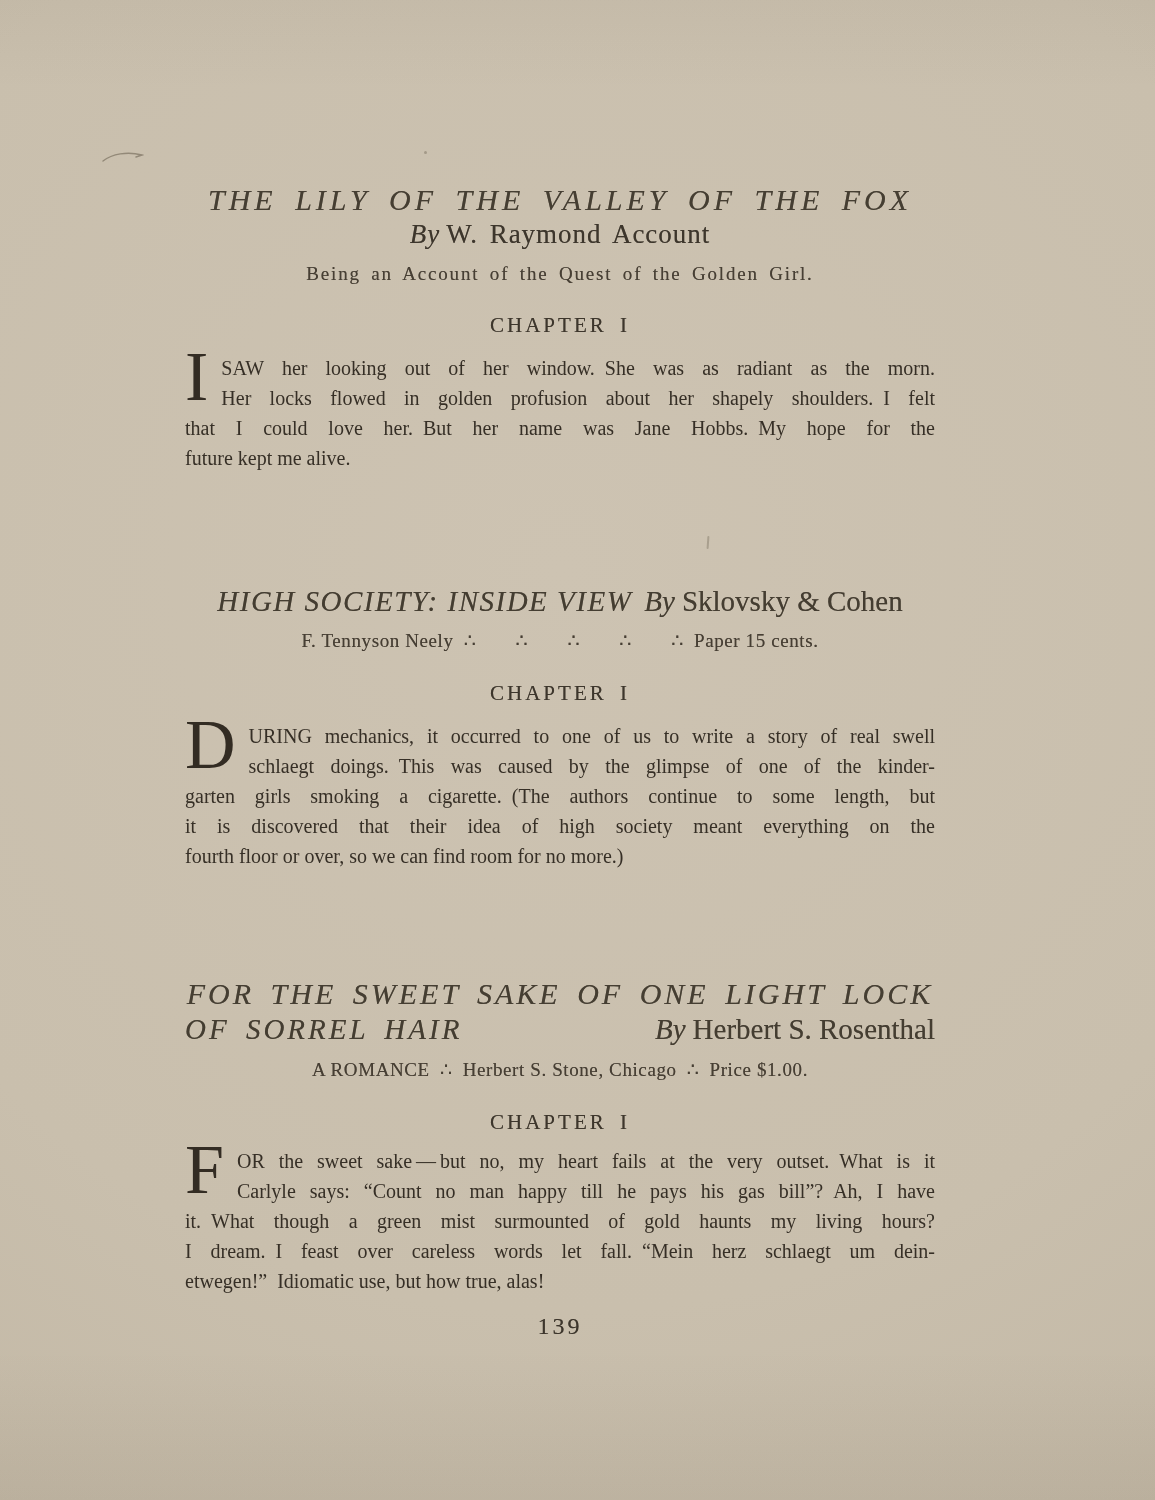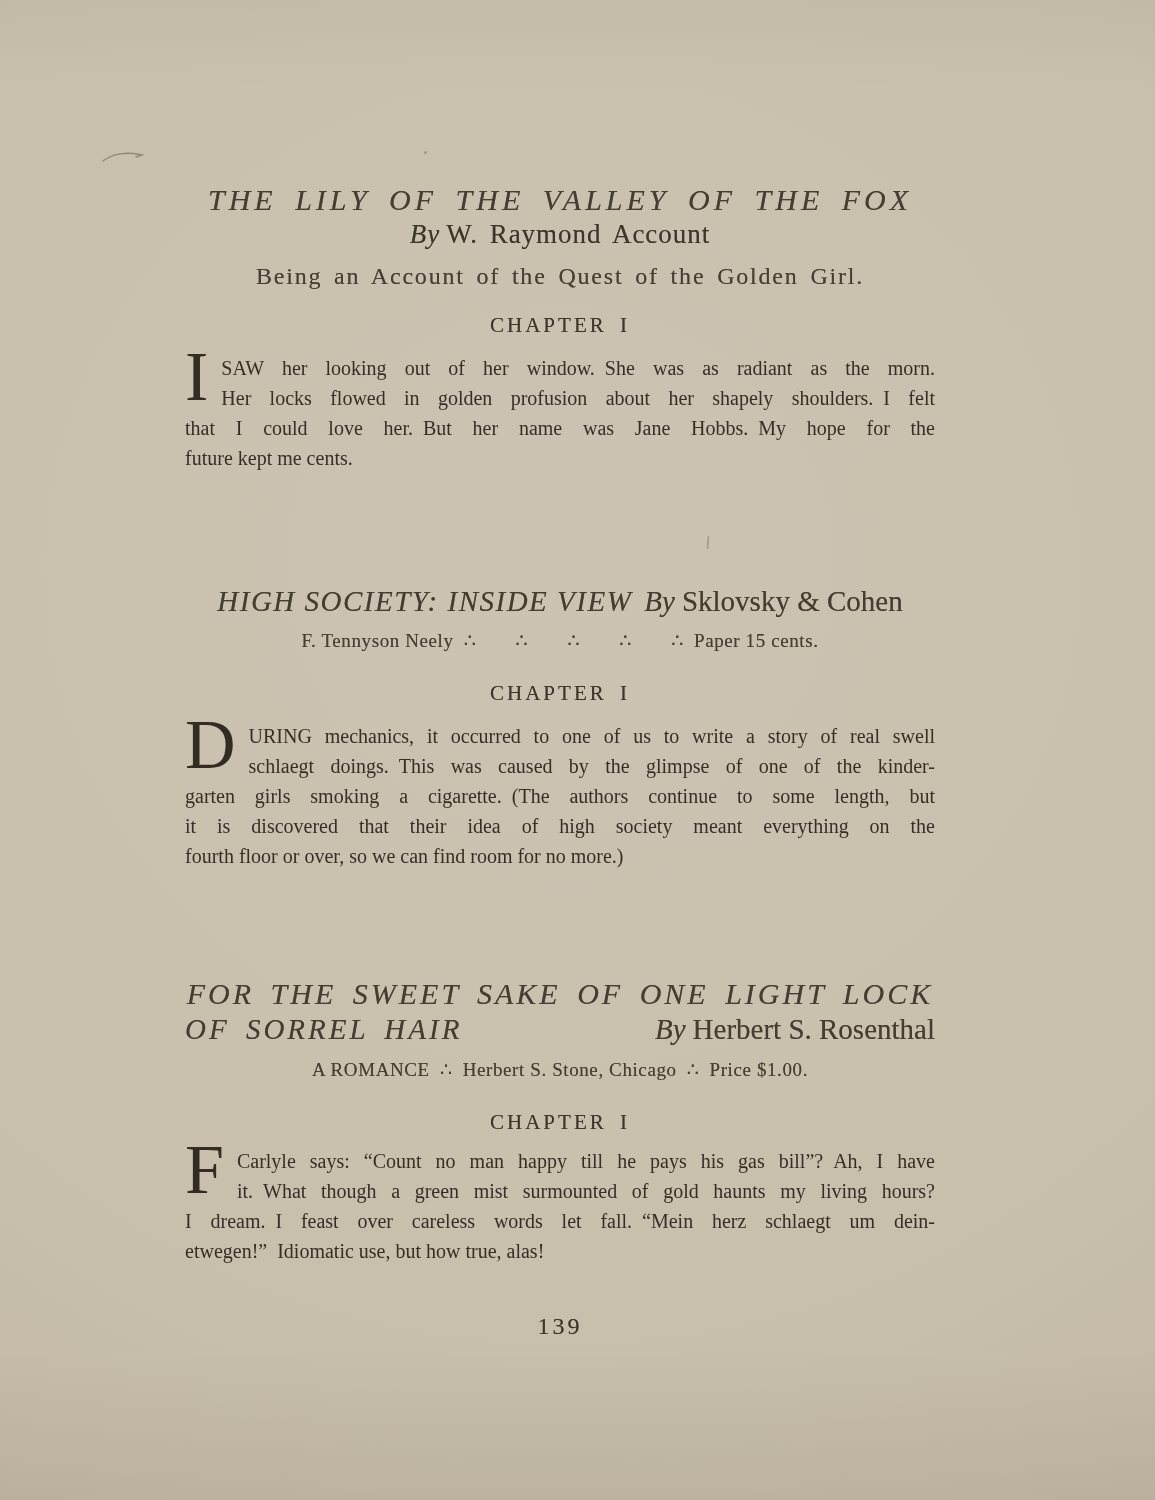--- a/index.html
+++ b/index.html
@@ -18,21 +18,21 @@
   .abs{position:absolute;left:0;width:750px;}
   .ctr{text-align:center;}
   .soft{text-shadow:0 0 0.5px rgba(58,51,42,0.55);}
 
   .title-main{
     font-style:italic;font-size:30px;letter-spacing:4px;word-spacing:7px;
     color:#453e32;white-space:nowrap;
   }
   .byline-lg{font-size:27px;letter-spacing:1px;word-spacing:4px;color:#3d362c;}
   .byline-lg .by{font-style:italic;margin-right:6px;}
-  .dedication{font-size:24px;letter-spacing:1.8px;word-spacing:4px;color:#473f34;}
+  .dedication{font-size:19px;letter-spacing:1.8px;word-spacing:4px;color:#473f34;}
   .imprint{font-size:19px;letter-spacing:0.6px;color:#463e33;}
   .chapter{font-size:21px;letter-spacing:3px;word-spacing:5px;color:#3d362c;}
 
   .title-mixed{font-size:29px;color:#443d31;white-space:nowrap;}
   .title-mixed .t-ital{font-style:italic;letter-spacing:1.5px;margin-right:12px;}
   .title-mixed .by{font-style:italic;margin-right:7px;}
 
   .title3-l1{font-style:italic;font-size:30px;letter-spacing:3px;word-spacing:6px;color:#453e32;white-space:nowrap;}
   .title3-l2{display:flex;justify-content:space-between;align-items:baseline;font-size:29px;color:#443d31;}
   .title3-l2 .t-ital{font-style:italic;letter-spacing:3px;word-spacing:6px;}
@@ -78,21 +78,21 @@
 
     <div class="abs ctr dedication soft" style="top:263px;">Being an Account of the Quest of the Golden Girl.</div>
 
     <div class="abs ctr chapter soft" style="top:313px;">CHAPTER I</div>
 
     <div class="abs para" style="top:353px;">
       <span class="dropcap">I</span>
       <div class="line just">SAW her looking out of her window. She was as radiant as the morn.</div>
       <div class="line just">Her locks flowed in golden profusion about her shapely shoulders. I felt</div>
       <div class="line just">that I could love her. But her name was Jane Hobbs. My hope for the</div>
-      <div class="line">future kept me cents.</div>
+      <div class="line">future kept me alive.</div>
     </div>
 
     <div class="abs ctr title-mixed soft" style="top:585px;">
       <span class="t-ital">HIGH SOCIETY: INSIDE VIEW</span><span class="by">By</span><span>Sklovsky &amp; Cohen</span>
     </div>
 
     <div class="abs ctr imprint soft" style="top:629px;">F. Tennyson Neely ∴  ∴  ∴  ∴  ∴ Paper 15 cents.</div>
 
     <div class="abs ctr chapter soft" style="top:681px;">CHAPTER I</div>
 
@@ -113,20 +113,21 @@
         <span class="by">By</span><span>Herbert S. Rosenthal</span>
       </span>
     </div>
 
     <div class="abs ctr imprint soft" style="top:1058px;">A ROMANCE ∴ Herbert S. Stone, Chicago ∴ Price $1.00.</div>
 
     <div class="abs ctr chapter soft" style="top:1110px;">CHAPTER I</div>
 
     <div class="abs para" style="top:1146px;">
       <span class="dropcap">F</span>
+      <div class="line just">OR the sweet sake — but no, my heart fails at the very outset. What is it</div>
       <div class="line just">Carlyle says: “Count no man happy till he pays his gas bill”? Ah, I have</div>
       <div class="line just">it. What though a green mist surmounted of gold haunts my living hours?</div>
       <div class="line just">I dream. I feast over careless words let fall. “Mein herz schlaegt um dein-</div>
       <div class="line">etwegen!” Idiomatic use, but how true, alas!</div>
     </div>
 
     <div class="abs ctr folio soft" style="top:1313px;">139</div>
 
   </div>
 </div>

